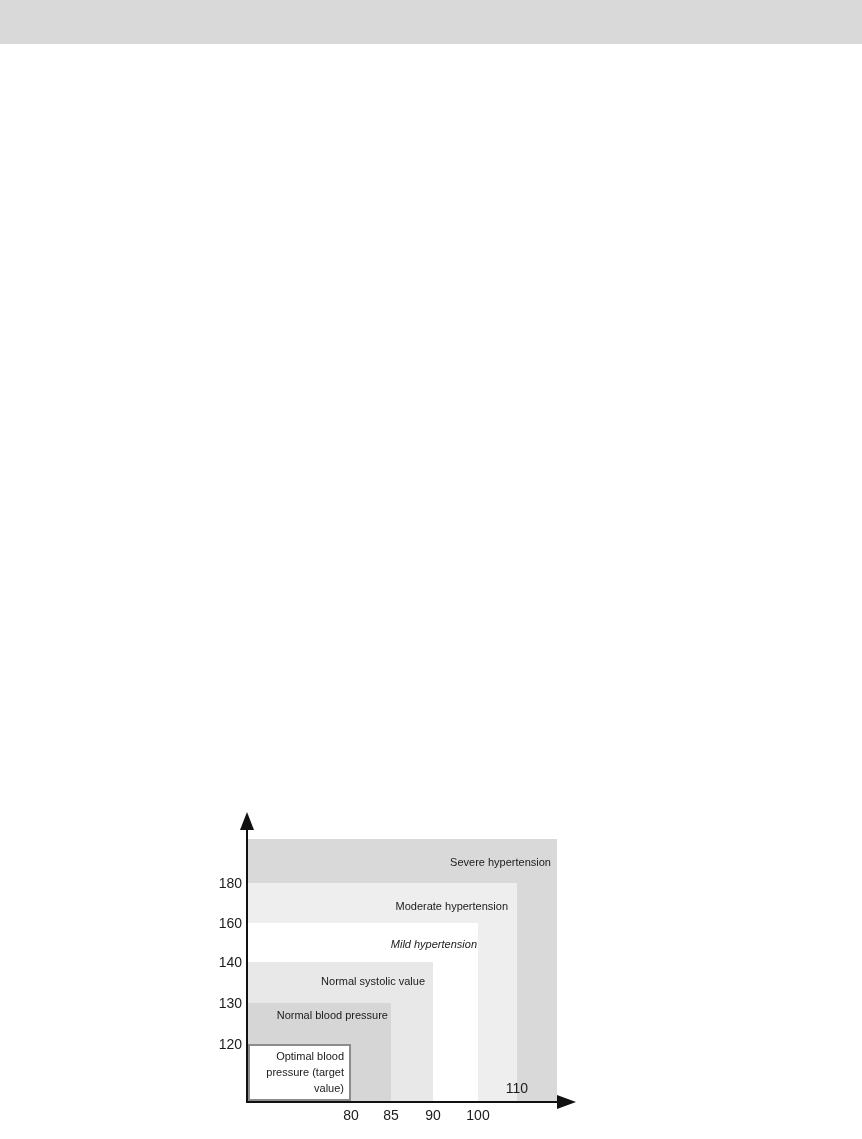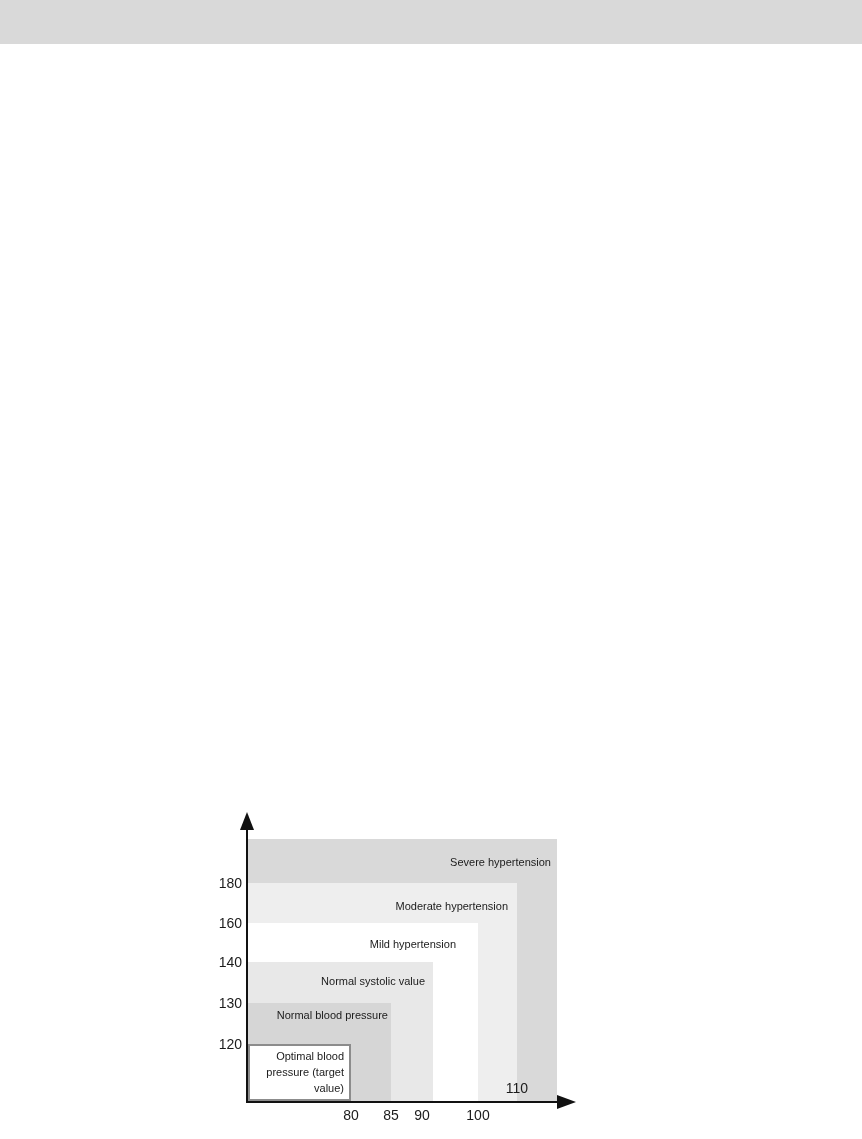--- a/index.html
+++ b/index.html
@@ -78,21 +78,21 @@
 <div class="page">
   <div class="top-bar" style="background: rgb(217, 217, 217);"></div>
 
   <div class="chart">
     <div id="zones">
         <div class="zone" style="left: 248px; top: 839px; width: 309px; height: 262px; background: rgb(217, 217, 217);"></div>
         <div class="zone-label" style="right: 311px; top: 854px; white-space: nowrap;">Severe hypertension</div>
         <div class="zone" style="left: 248px; top: 883px; width: 269px; height: 218px; background: rgb(238, 238, 238);"></div>
         <div class="zone-label" style="right: 354px; top: 898px; white-space: nowrap;">Moderate hypertension</div>
         <div class="zone" style="left: 248px; top: 923px; width: 230px; height: 178px; background: rgb(255, 255, 255);"></div>
-        <div class="zone-label" style="right: 406px; top: 936px; white-space: nowrap;">Mild hypertension</div>
+        <div class="zone-label" style="right: 385px; top: 936px; white-space: nowrap; font-style: italic;">Mild hypertension</div>
         <div class="zone" style="left: 248px; top: 962px; width: 185px; height: 139px; background: rgb(232, 232, 232);"></div>
         <div class="zone-label" style="right: 437px; top: 973px; white-space: nowrap; padding-left: 26px;">Normal systolic value</div>
         <div class="zone" style="left: 248px; top: 1003px; width: 143px; height: 98px; background: rgb(214, 214, 214);"></div>
         <div class="zone-label" style="right: 474px; top: 1007px; width: 112px;">Normal blood pressure</div>
         <div class="zone" style="left: 248px; top: 1044px; width: 103px; height: 57px; background: rgb(255, 255, 255); border: 2px solid rgb(140, 140, 140);"></div>
         <div class="zone-label" style="right: 518px; top: 1048px; width: 106px;">Optimal blood pressure (target value)</div>
       </div>
 
     <div class="axis-v"></div>
     <div class="arrow-up"></div>
@@ -102,19 +102,19 @@
     <div id="y-ticks">
         <div class="tick y-tick" style="top: 1036px;">120</div>
         <div class="tick y-tick" style="top: 995px;">130</div>
         <div class="tick y-tick" style="top: 954px;">140</div>
         <div class="tick y-tick" style="top: 915px;">160</div>
         <div class="tick y-tick" style="top: 875px;">180</div>
       </div>
     <div id="x-ticks">
         <div class="tick x-tick" style="left: 351px; top: 1107px;">80</div>
         <div class="tick x-tick" style="left: 391px; top: 1107px;">85</div>
-        <div class="tick x-tick" style="left: 422px; top: 1107px;">90</div>
+        <div class="tick x-tick" style="left: 433px; top: 1107px;">90</div>
         <div class="tick x-tick" style="left: 478px; top: 1107px;">100</div>
         <div class="tick x-tick" style="left: 517px; top: 1080px; text-align: right;">110</div>
       </div>
 
   </div>
 </div>
 
 </body></html>

